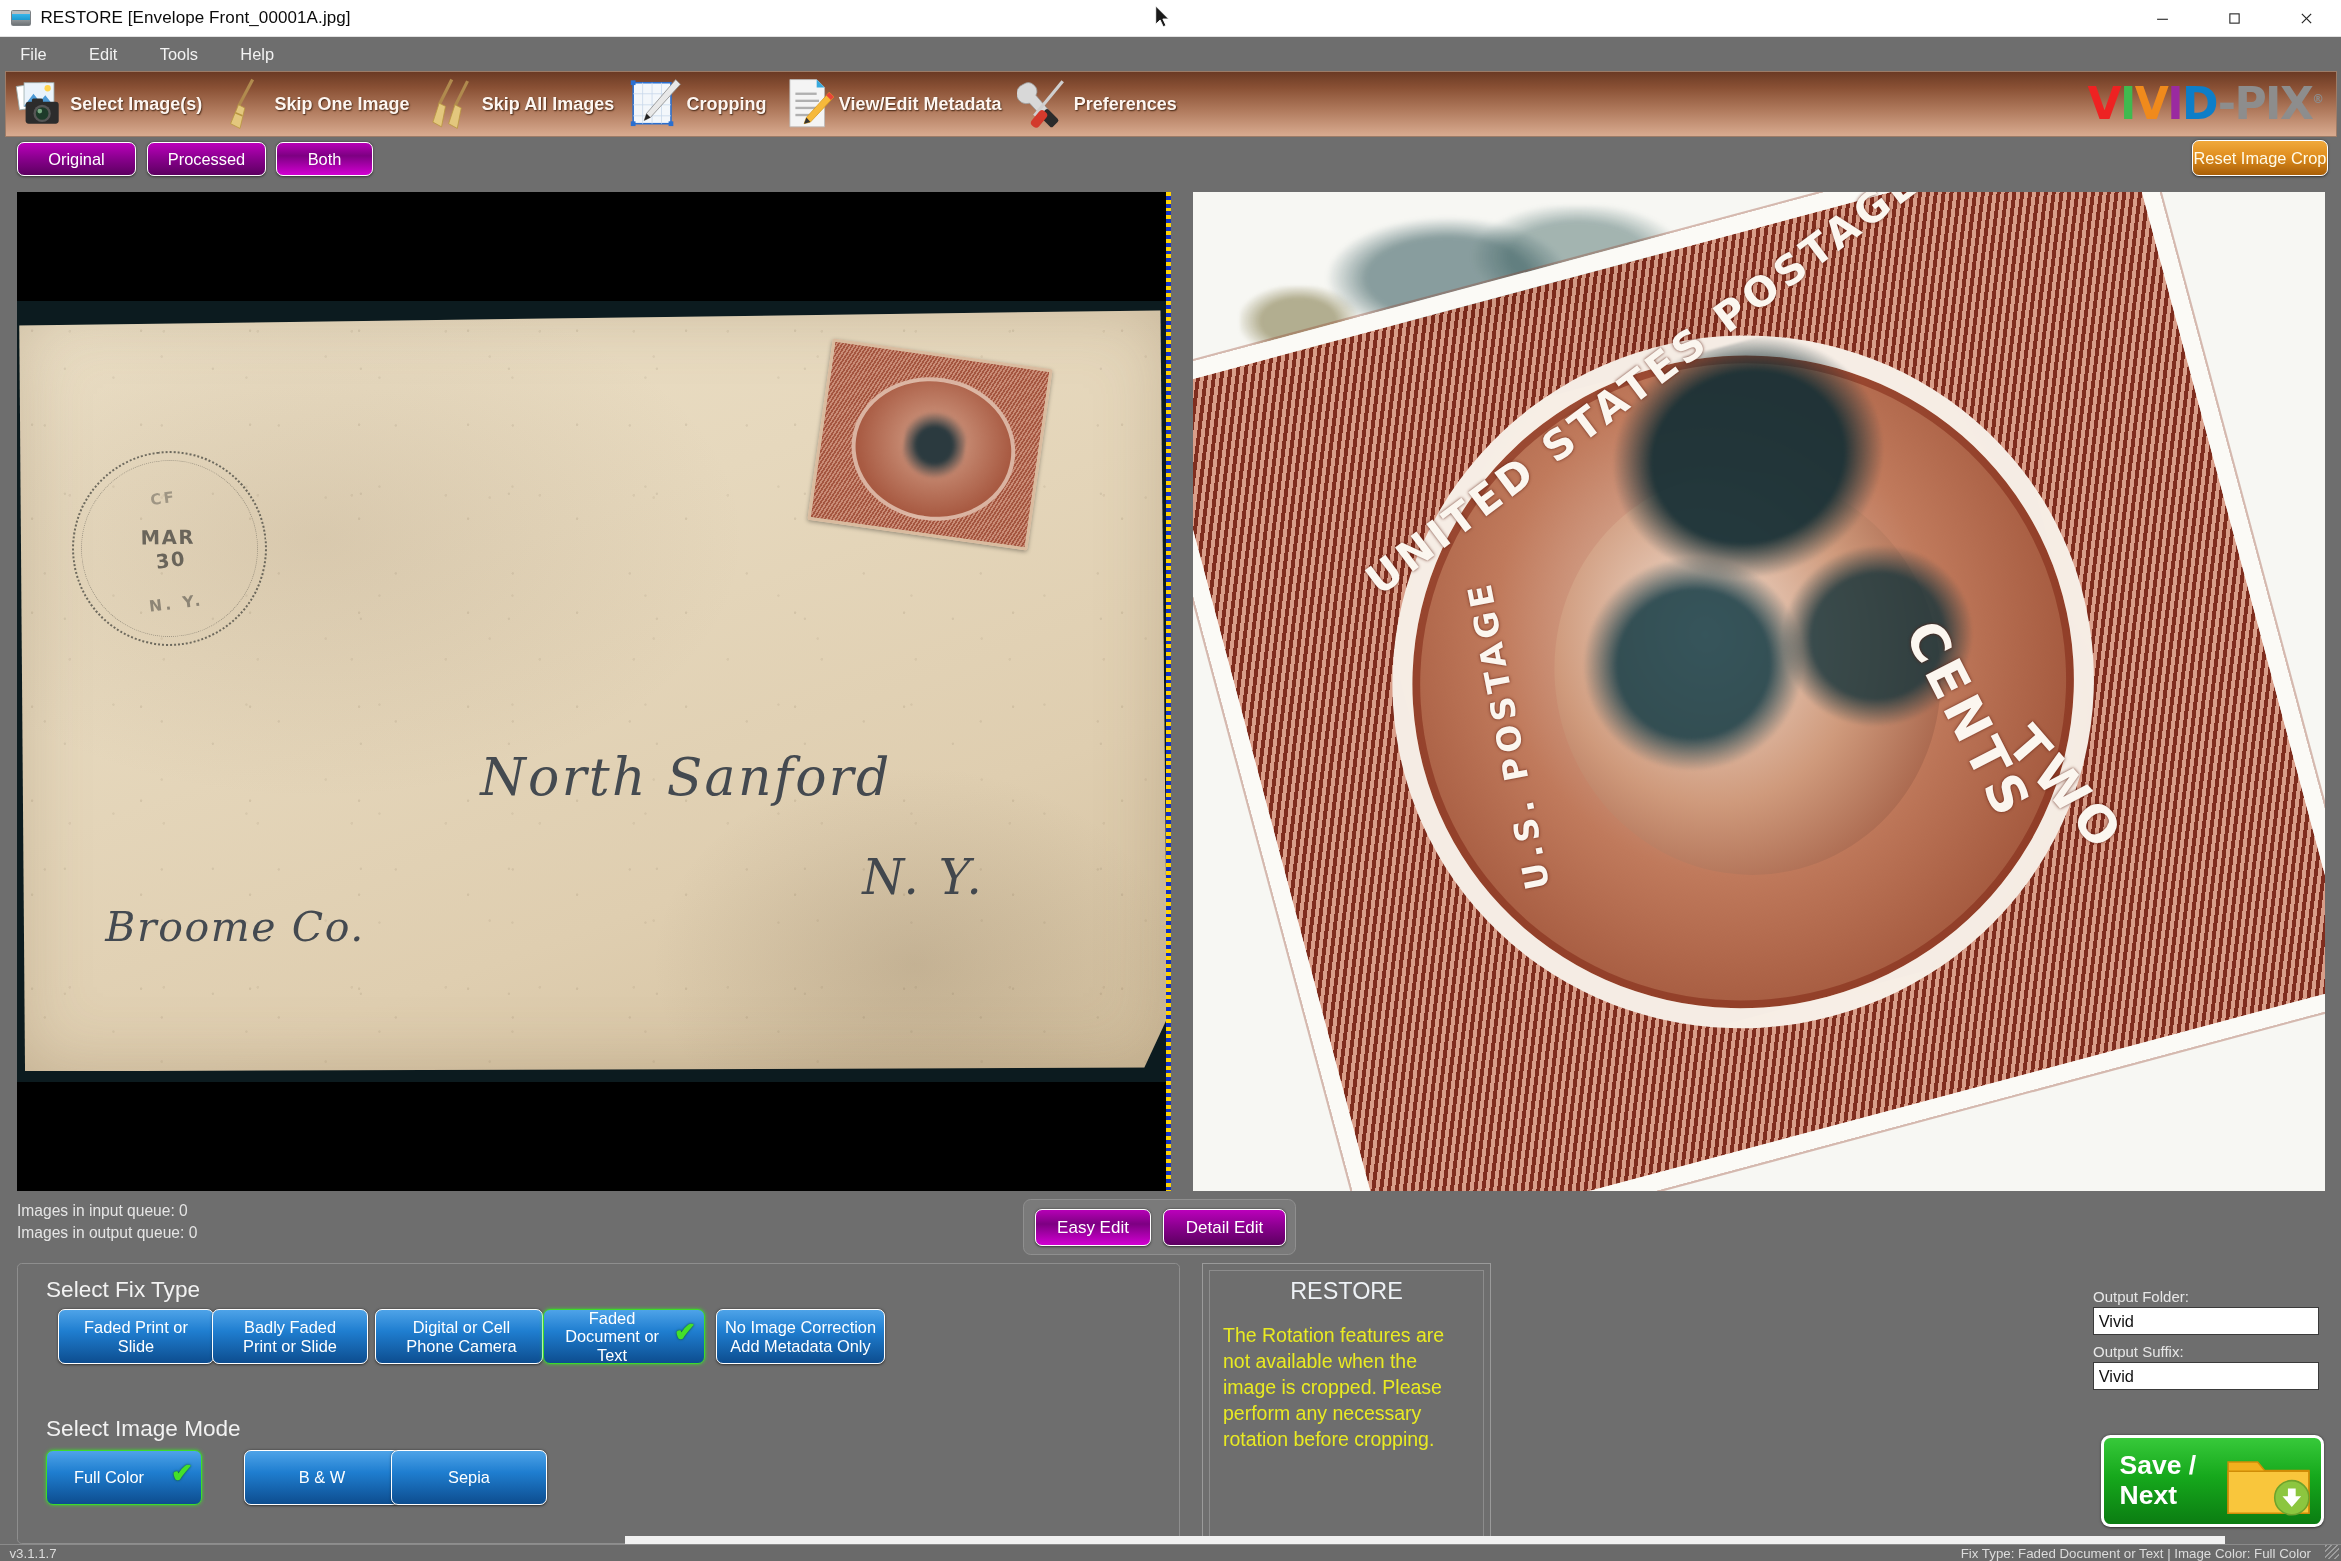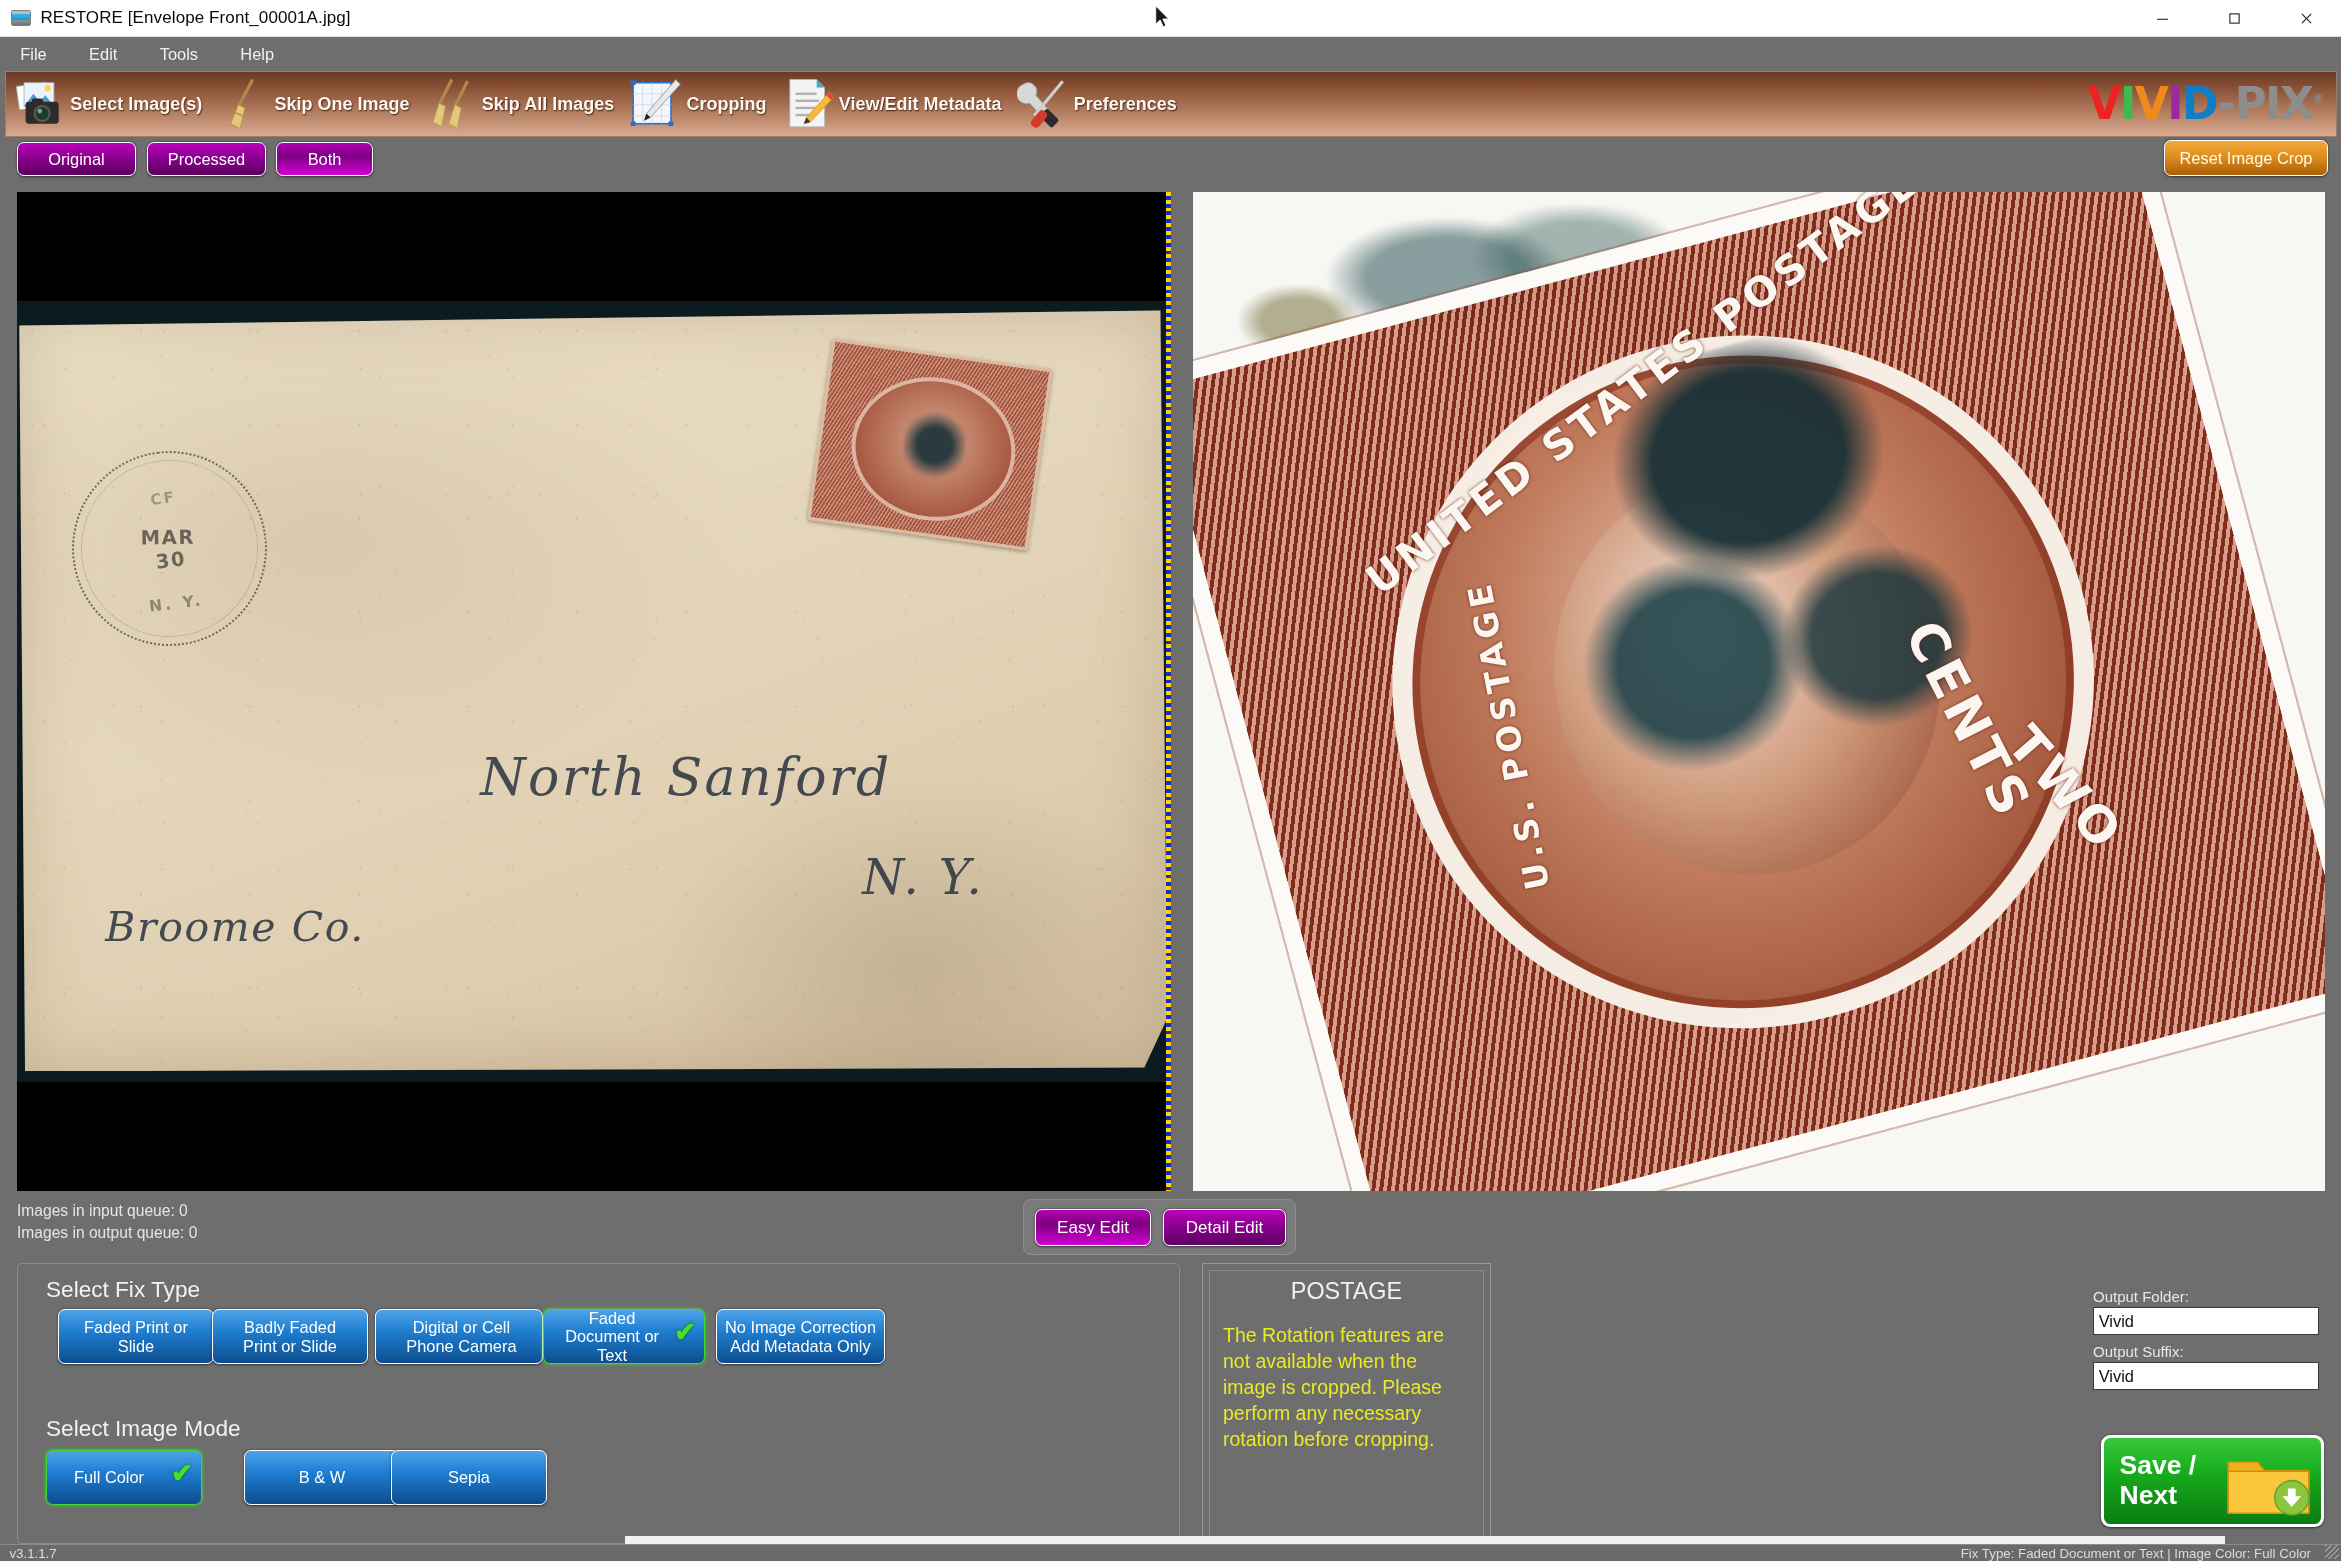--- a/index.html
+++ b/index.html
@@ -63,21 +63,21 @@
   .btn.magenta{background:linear-gradient(180deg,#bb00bb 0%,#8c0090 45%,#5c0060 100%);}
   .btn.magenta.sel{background:linear-gradient(180deg,#b600b6 0%,#7d0082 40%,#d200d2 100%);}
   .btn.orange{background:linear-gradient(180deg,#f0a93c 0%,#e08e1e 45%,#a95f08 100%);color:#fffbe8;}
   .btn.blue{background:linear-gradient(180deg,#4ea3e8 0%,#1f7ed0 40%,#0d4d8f 100%);}
   .btn.blue.sel{border-color:#3ddb2a;box-shadow:0 0 3.9px #3ddb2a;}
   .btn.green{background:linear-gradient(180deg,#37c93a 0%,#16a81c 45%,#0b7d12 100%);}
   .vm{position:absolute;top:4.7px;height:34px;}
   #vm0{left:17px;width:119px;}
   #vm1{left:147px;width:119px;}
   #vm2{left:276px;width:97px;}
-  #resetcrop{position:absolute;right:14px;top:3.1px;width:164px;height:36px;font-size:16.4px;}
+  #resetcrop{position:absolute;right:14px;top:3.1px;width:136px;height:36px;font-size:16.4px;}
 
   
   .panes{position:absolute;left:0;top:192px;width:2342px;height:999px;}
   .pane-orig{
     position:absolute;left:17px;top:0;width:1154px;height:999px;
     background:#000;overflow:hidden;
   }
   .env-wrap{position:absolute;left:0;top:109px;width:1154px;height:781px;overflow:hidden;background:#0c1b1f;}
   .envelope{
     position:absolute;left:2.3px;top:9.4px;width:1148px;height:761px;
@@ -466,21 +466,21 @@
       <br>    
       <span class="chk abs">✔</span>
       <br>  
     </div>
   <div class="btn blue modebtn" id="md1">B &amp; W</div>
   <div class="btn blue modebtn" id="md2">Sepia</div>
 </div>
 
 <div class="rotpanel">
   <div class="rot-in"></div>
-  <div id="rot-title">POSTAGE</div>
+  <div id="rot-title">RESTORE</div>
   <div id="rot-body">The Rotation features are not available when the image is cropped. Please perform any necessary rotation before cropping.</div>
 </div>
 
 <div class="outgrp">
   <div class="out-label">Output Folder:</div>
   <input class="out-input" value="Vivid" style="">
   <div class="out-gap"></div>
   <div class="out-label">Output Suffix:</div>
   <input class="out-input" value="Vivid" style="">
 </div>

